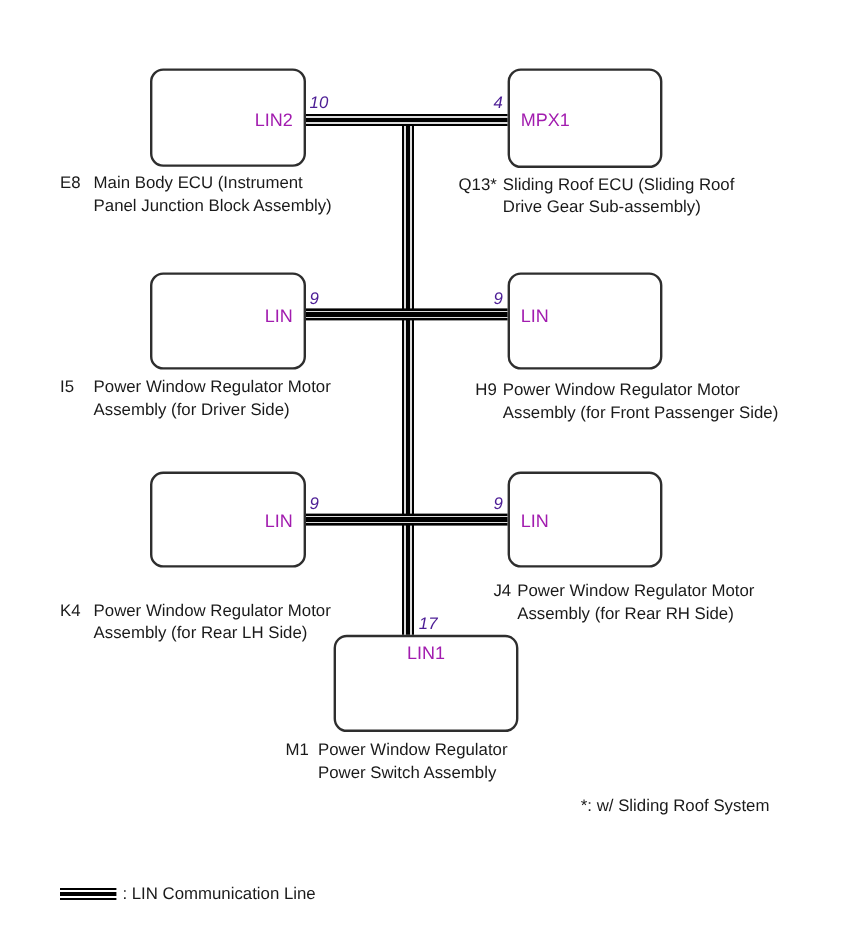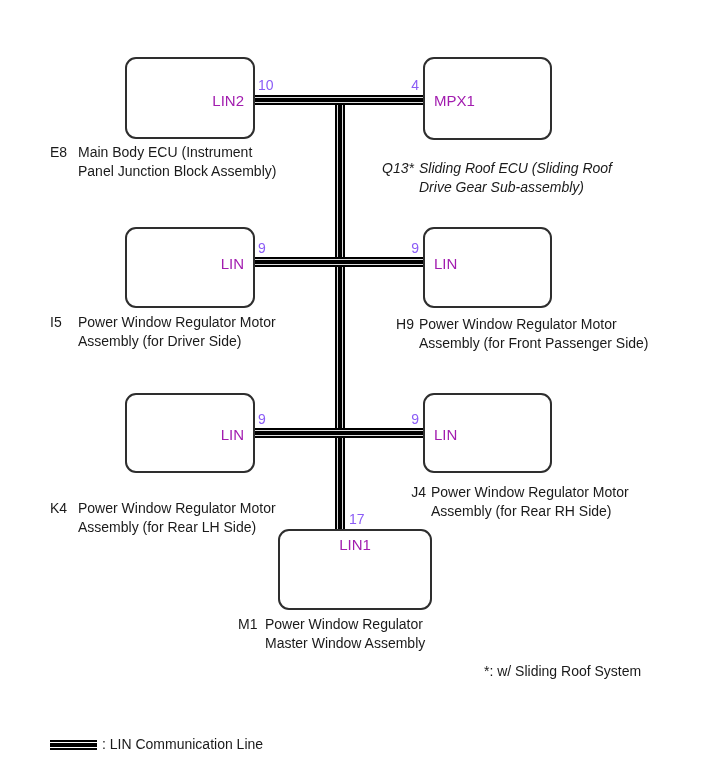--- a/index.html
+++ b/index.html
@@ -50,21 +50,22 @@
       #dcdcdc 7px, #dcdcdc 8px,
       #000 8px, #000 10px);
     z-index: 1;
   }
   .pin {
     position: absolute;
     font-size: 14px;
     line-height: 16px;
     white-space: nowrap;
     z-index: 4;
-    color: #8b5cf6;
+    color: #4c1d95;
+    font-style: italic;
   }
   .caption {
     position: absolute;
     display: flex;
     font-size: 14px;
     line-height: 19px;
     color: #1a1a1a;
     white-space: nowrap;
   }
   .caption .code { flex: 0 0 auto; }
@@ -114,21 +115,21 @@
     <span class="lines">
       <span>Main Body ECU (Instrument</span><br>
       <span>Panel Junction Block Assembly)</span>
     </span>
   </div>
 
   <div class="node-box" style="left:423px; top:57px; width:129px; height:83px;">
     <span class="conn-label" style="left:9px; top:33px;">MPX1</span>
   </div>
   <span class="pin" style="left:395px; top:77px; width:24px; text-align:right;">4</span>
-  <div class="caption" style="left:375px; top:159px;font-style:italic;">
+  <div class="caption" style="left:375px; top:144px;">
     <span class="code" style="width:39px; margin-right:5px; text-align:right;">Q13*</span>
     <span class="lines">
       <span>Sliding Roof ECU (Sliding Roof</span><br>
       <span>Drive Gear Sub-assembly)</span>
     </span>
   </div>
 
   <div class="node-box" style="left:125px; top:227px; width:130px; height:81px;">
     <span class="conn-label" style="right:9px; top:26px;">LIN</span>
   </div>
@@ -178,21 +179,21 @@
   </div>
 
   <div class="node-box" style="left:278px; top:529px; width:154px; height:81px;">
     <span class="conn-label" style="left:0; right:0; top:5px; text-align:center;">LIN1</span>
   </div>
   <span class="pin" style="left:349px; top:511px;">17</span>
   <div class="caption" style="left:238px; top:615px;">
     <span class="code" style="width:22px; margin-right:5px;">M1</span>
     <span class="lines">
       <span>Power Window Regulator</span><br>
-      <span>Master Window Assembly</span>
+      <span>Power Switch Assembly</span>
     </span>
   </div>
 
   <div class="footnote" style="left:484px; top:663px;">*: w/ Sliding Roof System</div>
 
   <div class="legend-swatch" style="left:50px; top:740px; width:47px;"></div>
   <div class="legend-label" style="left:102px; top:736px;">: LIN Communication Line</div>
 
 </div>
 

